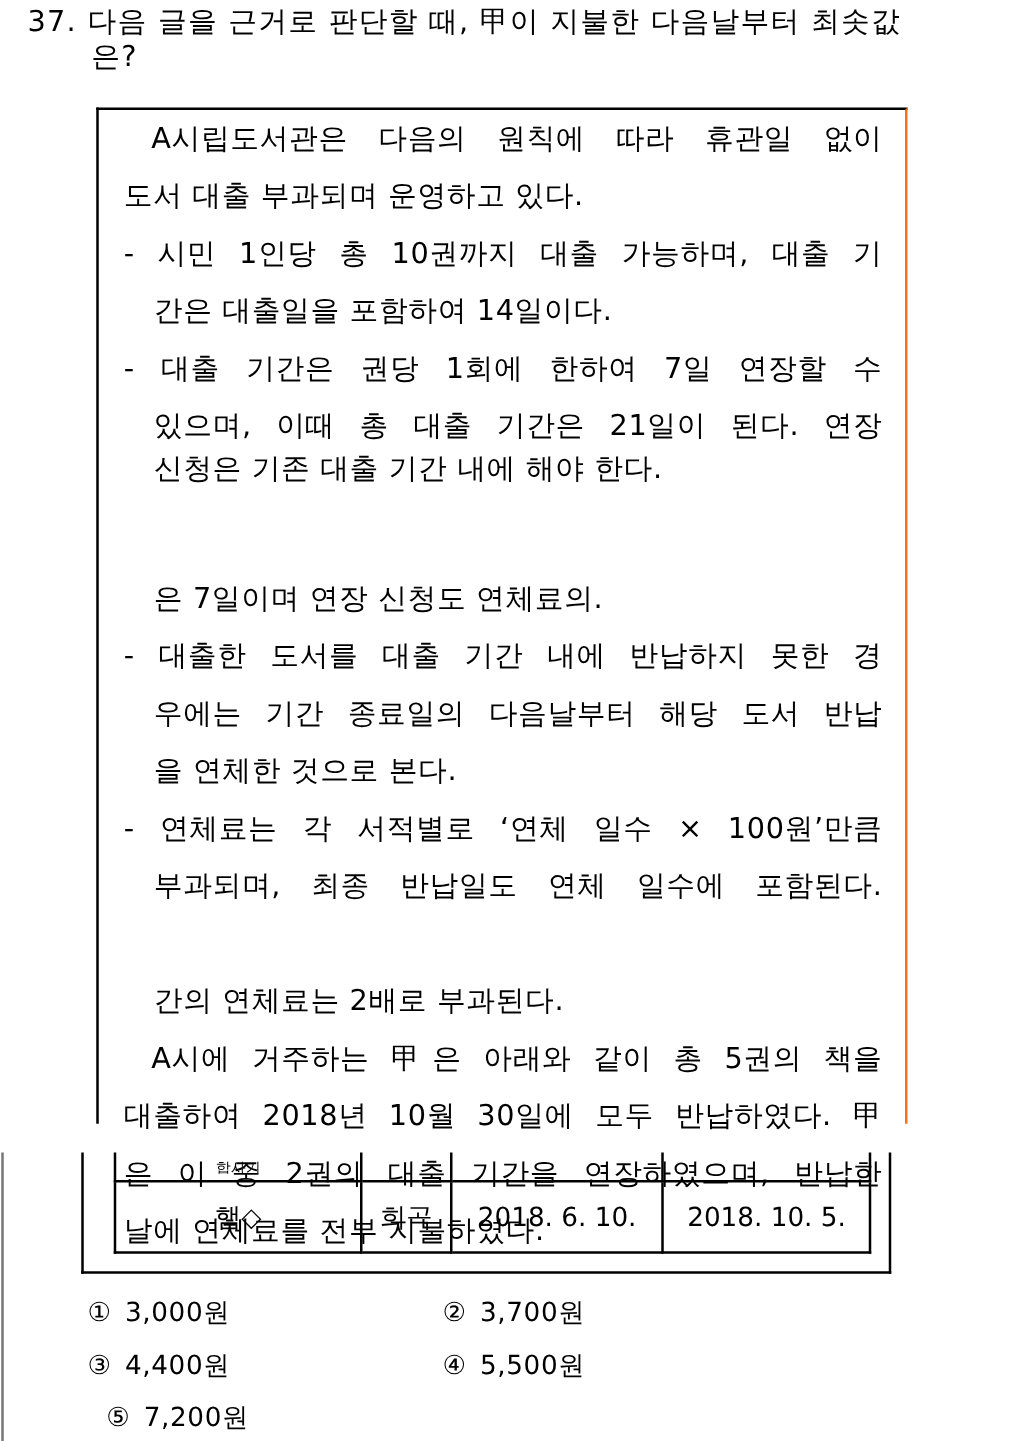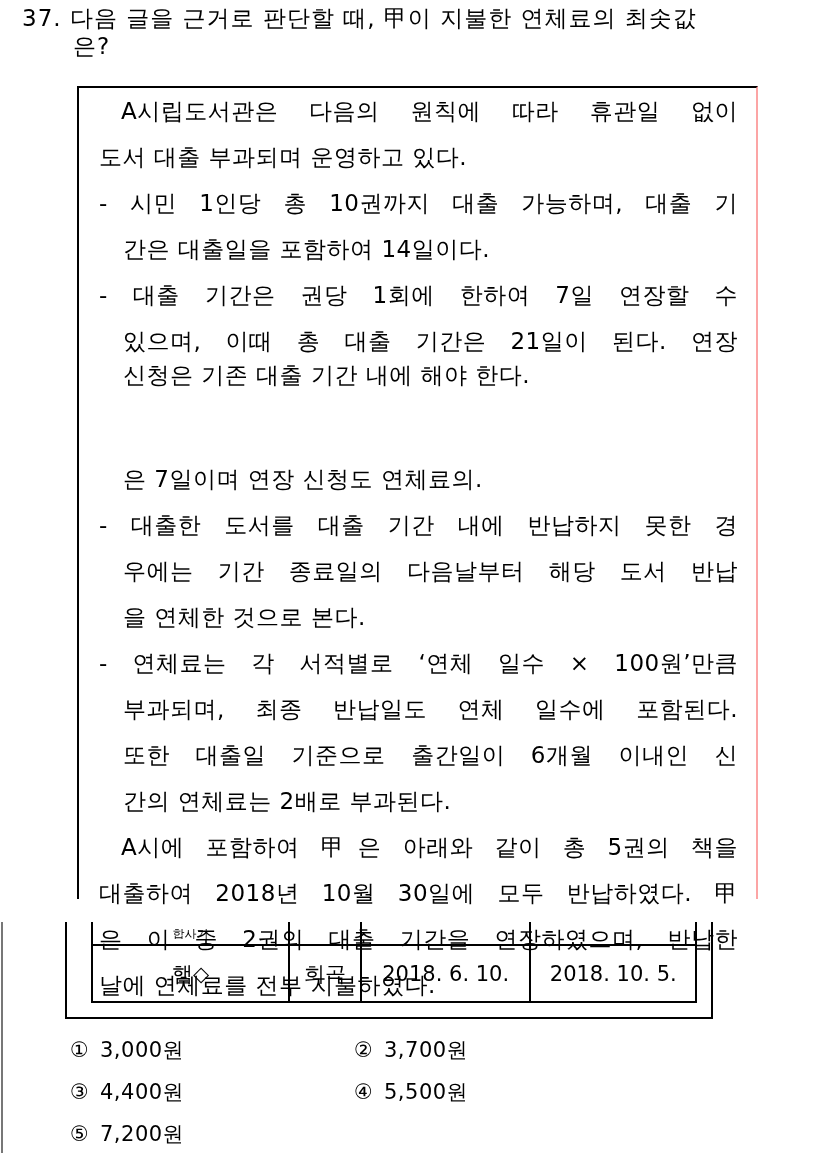--- a/index.html
+++ b/index.html
@@ -2,21 +2,21 @@
 <html><head>
 <meta charset="utf-8">
 <style>
   html, body { margin:0; padding:0; background:#ffffff; }
   body { width:826px; height:1153px; position:relative; overflow:hidden;
          font-family:"DejaVu Sans", "Liberation Sans", sans-serif; color:#000; }
   .question { position:absolute; left:22px; top:4px; width:780px; font-size:23px; line-height:28px; letter-spacing:1px; }
   .question .num { display:inline-block; width:48px; }
   .question .cont { display:block; padding-left:51px; }
   .passage { position:absolute; left:77px; top:86px; width:645px; height:811px;
-             border-left:2px solid #000; border-right:2px solid #fca5a5; border-top:2px solid #000;padding-left:32px; }
+             border-left:2px solid #000; border-right:2px solid #f97316; border-top:2px solid #000; }
   .passage .line { position:absolute; left:20px; right:18px; font-size:23px; height:46px; line-height:46px;
                    white-space:nowrap; letter-spacing:0.5px; text-align:justify; text-align-last:justify; }
   .passage .line.last { text-align-last:left; }
   .passage .indent { left:44px; }
   .passage .para-first { left:42px; }
   .table-wrap { position:absolute; left:65px; top:922px; width:644px; height:95px;
                 border-left:2px solid #000; border-right:2px solid #000; border-bottom:2px solid #000; }
   .left-rule { position:absolute; left:1px; top:922px; width:2px; height:231px; background:#777; }
   table.books { position:absolute; left:24px; top:0; border-collapse:collapse; width:606px; font-size:21px; }
   table.books td { border:2px solid #000; text-align:center; padding:0; }
@@ -24,41 +24,40 @@
   table.books tr.full td { height:55px; }
   .partial-text { display:inline-block; height:12px; overflow:hidden; transform:translateY(-2px); }
   .choices { position:absolute; left:70px; top:1036px; width:500px; font-size:21px; }
   .choice { position:absolute; white-space:nowrap; letter-spacing:0.5px; }
   .choice .mark { display:inline-block; width:30px; }
 </style>
 </head>
 <body>
 
 <div class="question">
-  <span class="num">37.</span><span>다음 글을 근거로 판단할 때, 甲이 지불한 연체료의 최솟값</span>
+  <span class="num">37.</span><span>다음 글을 근거로 판단할 때, 甲이 지불한 다음날부터 최솟값</span>
   <span class="cont">은?</span>
 </div>
 
 <div class="passage">
   <div class="line para-first" style="top:0px">A시립도서관은 다음의 원칙에 따라 휴관일 없이</div>
   <div class="line last" style="top:46px">도서 대출 부과되며 운영하고 있다.</div>
   <div class="line" style="top:92px">- 시민 1인당 총 10권까지 대출 가능하며, 대출 기</div>
   <div class="line indent last" style="top:138px">간은 대출일을 포함하여 14일이다.</div>
   <div class="line" style="top:184px">- 대출 기간은 권당 1회에 한하여 7일 연장할 수</div>
   <div class="line indent" style="top:230px">있으며, 이때 총 대출 기간은 21일이 된다. 연장</div>
   <div class="line indent last" style="top:264px">신청은 기존 대출 기간 내에 해야 한다.</div>
   <div class="line indent last" style="top:368px">은 7일이며 연장 신청도 연체료의.</div>
   <div class="line" style="top:414px">- 대출한 도서를 대출 기간 내에 반납하지 못한 경</div>
   <div class="line indent" style="top:460px">우에는 기간 종료일의 다음날부터 해당 도서 반납</div>
   <div class="line indent last" style="top:506px">을 연체한 것으로 본다.</div>
   <div class="line" style="top:552px">- 연체료는 각 서적별로 ‘연체 일수 × 100원’만큼</div>
   <div class="line indent" style="top:598px">부과되며, 최종 반납일도 연체 일수에 포함된다.</div>
-  <div class="line indent" style="top:644px">또한 대출일 기준으로 출간일이 6개월 이내인 신</div>
   <div class="line indent last" style="top:690px">간의 연체료는 2배로 부과된다.</div>
-  <div class="line para-first" style="top:736px">A시에 포함하여 甲은 아래와 같이 총 5권의 책을</div>
+  <div class="line para-first" style="top:736px">A시에 거주하는 甲은 아래와 같이 총 5권의 책을</div>
   <div class="line" style="top:782px">대출하여 2018년 10월 30일에 모두 반납하였다. 甲</div>
   <div class="line" style="top:828px">은 이 중 2권의 대출 기간을 연장하였으며, 반납한</div>
   <div class="line last" style="top:874px">날에 연체료를 전부 지불하였다.</div>
 </div>
 
 <div class="left-rule"></div>
 
 <div class="table-wrap">
   <table class="books">
     <colgroup>
@@ -90,16 +89,16 @@
   </div>
   <div class="choice" style="left:284px; top:0">
     <span class="mark">②</span><span>3,700원</span>
   </div>
   <div class="choice" style="left:0; top:42px">
     <span class="mark">③</span><span>4,400원</span>
   </div>
   <div class="choice" style="left:284px; top:42px">
     <span class="mark">④</span><span>5,500원</span>
   </div>
-  <div class="choice" style="left:0; top:84px">
+  <div class="choice" style="left:15px; top:84px">
     <span class="mark">⑤</span><span>7,200원</span>
   </div>
 </div>
 
 </body></html>

